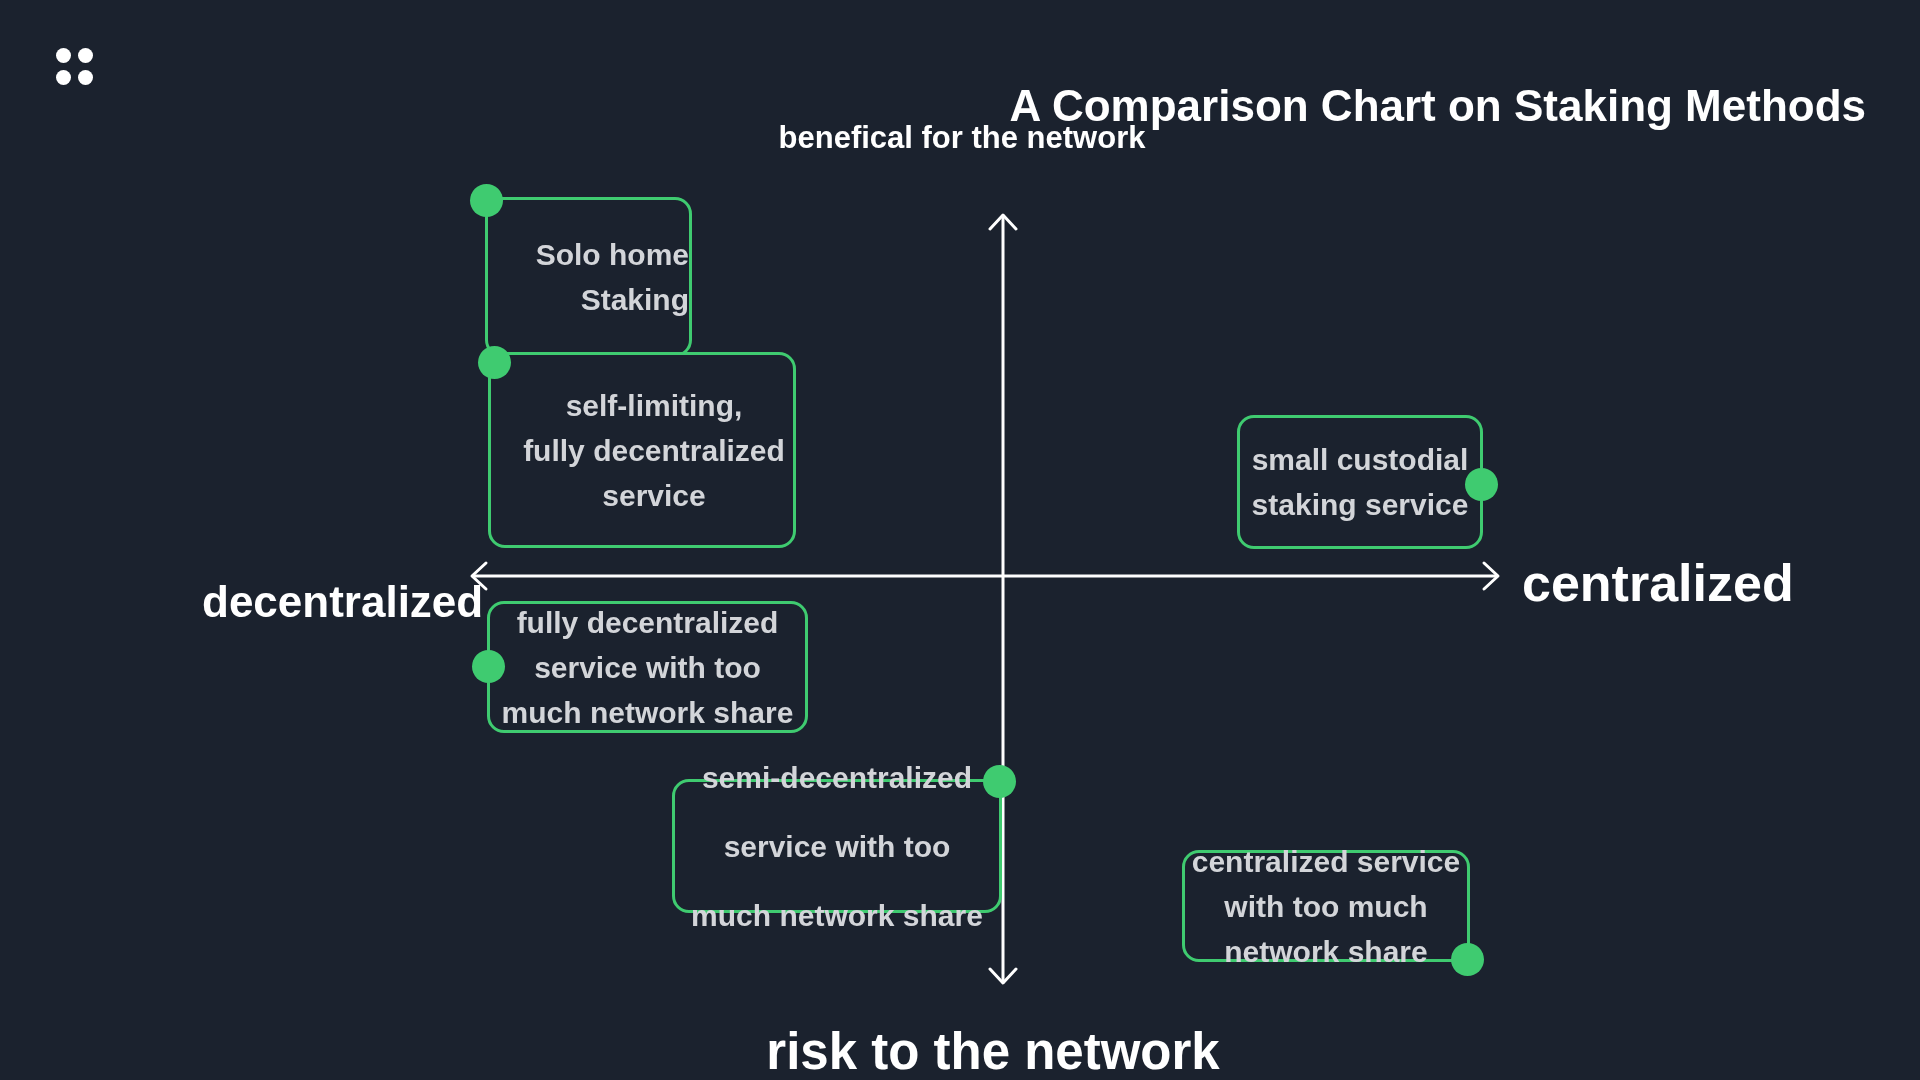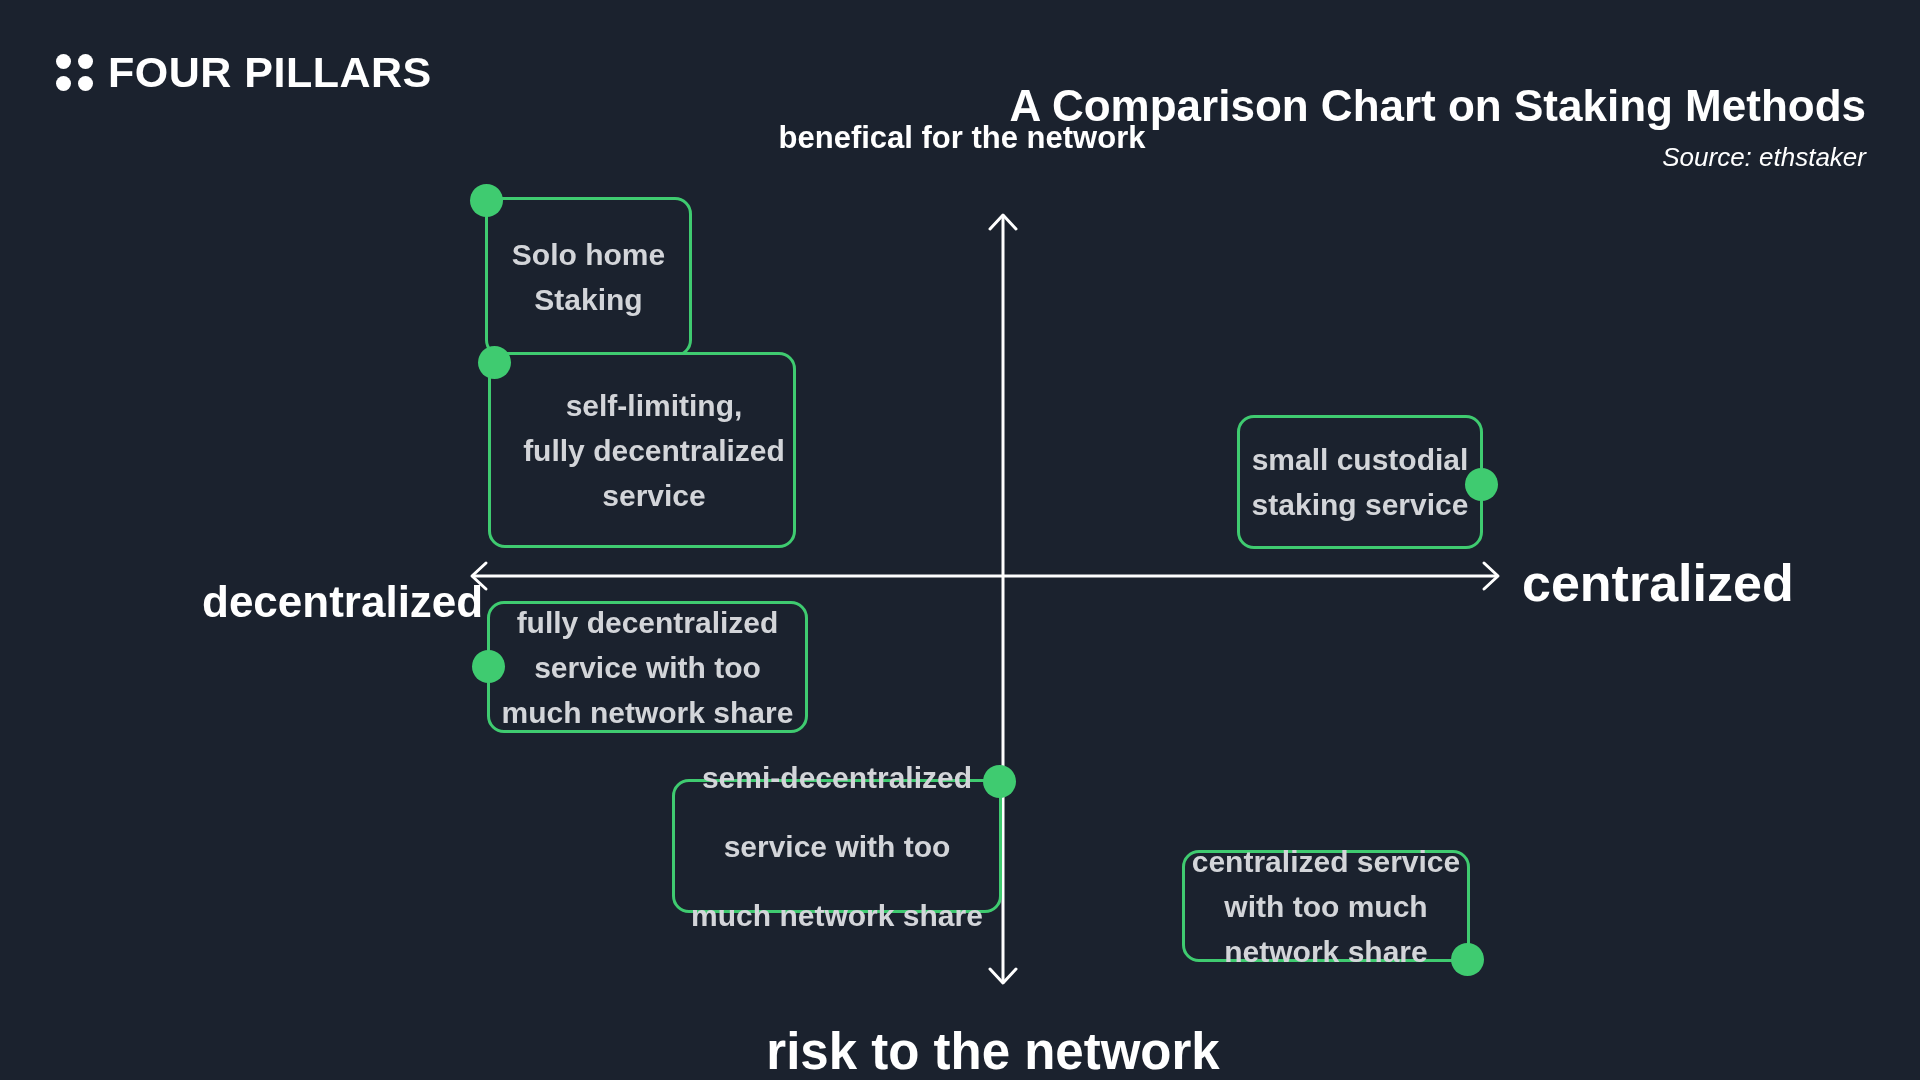--- a/index.html
+++ b/index.html
@@ -35,21 +35,21 @@
   .node {
     position:absolute; z-index:2;
     border:3px solid #3fcb70; border-radius:17px;
     background:#1b222e;
     display:flex; flex-direction:column; align-items:center; justify-content:center;
     text-align:center;
     color:#d3d5d9; font-weight:bold; font-size:30px; line-height:45px;
   }
   .dot { position:absolute; width:33px; height:33px; border-radius:50%; background:#3fcb70; z-index:3; }
 
-  .node-1 { left:485px; top:197px;  width:207px; height:160px; }
+  .node-1 { left:485px; top:197px;  width:207px; height:160px;align-items:flex-end; }
   .node-1 .dot { left:-18px; top:-16px; }
 
   .node-2 { left:488px; top:352px;  width:308px; height:196px;padding-left:24px; }
   .node-2 .dot { left:-13px; top:-9px; }
 
   .node-3 { left:1237px; top:415px; width:246px; height:134px; }
   .node-3 .dot { right:-18px; top:calc(50% - 14px); }
 
   .node-4 { left:487px; top:601px;  width:321px; height:132px; }
   .node-4 .dot { left:-18px; top:calc(50% - 17px); }
@@ -65,26 +65,24 @@
 
 <div class="page">
 
   <div class="logo">
     <div class="logo-dots">
       <span class="logo-dot"></span>
       <span class="logo-dot"></span>
       <span class="logo-dot"></span>
       <span class="logo-dot"></span>
     </div>
-    <div class="logo-text">FOUR PILLARS</div>
   </div>
 
   <div class="title-block">
     <div class="chart-title">A Comparison Chart on Staking Methods</div>
-    <div class="chart-source">Source: ethstaker</div>
   </div>
 
   <svg class="axes" viewBox="0 0 1920 1080" stroke="#ffffff" stroke-width="3" fill="none" stroke-linecap="round" stroke-linejoin="round">
     <path d="M 1003 216 L 1003 982"></path>
     <path d="M 473 576 L 1497 576"></path>
     <path d="M 990 229 L 1003 215 L 1016 229"></path>
     <path d="M 990 969 L 1003 983 L 1016 969"></path>
     <path d="M 486 563 L 472 576 L 486 589"></path>
     <path d="M 1484 563 L 1498 576 L 1484 589"></path>
   </svg>

